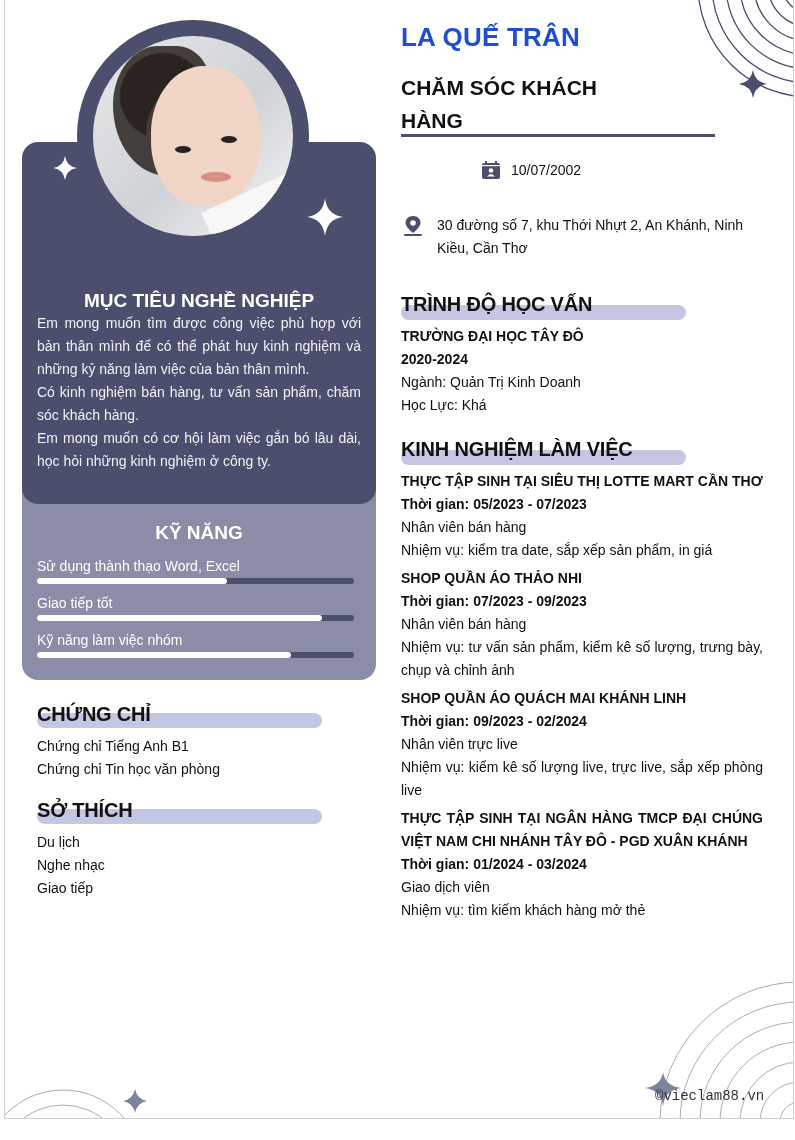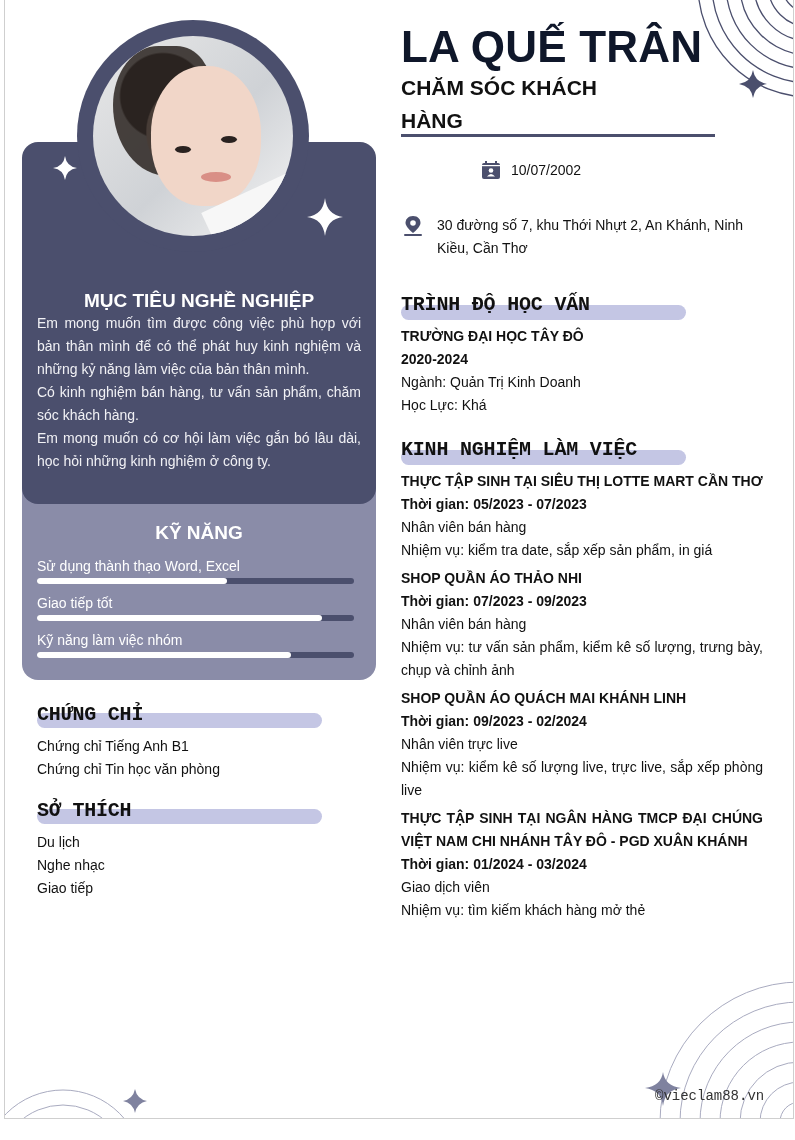--- a/index.html
+++ b/index.html
@@ -31,27 +31,27 @@
 
   .skills-title { position:absolute; left:17px; top:522px; width:354px; text-align:center; color:#fff; font-weight:700; font-size:19px; }
   .skill { position:absolute; left:32px; width:317px; }
   .skill-label { color:#fff; font-size:14px; line-height:18px; }
   .skill-track { margin-top:3px; height:6px; border-radius:3px; background:#4b4f6d; position:relative; }
   .skill-fill { position:absolute; left:0; top:0; height:6px; border-radius:3px; background:#fff; }
 
   
   .sec { position:absolute; }
   .sec .bar { position:absolute; left:0; height:15px; background:#c4c6e4; border-radius:8px; }
-  .sec .title { position:relative; font-weight:700; font-size:20px; color:#111; white-space:nowrap; letter-spacing:-0.2px;font-family:Liberation Mono, monospace; }
+  .sec .title { position:relative; font-weight:700; font-size:20px; color:#111; white-space:nowrap; letter-spacing:-0.2px; }
 
   .plain { position:absolute; font-size:14px; line-height:23px; color:#111; }
   .plain div { white-space:nowrap; }
 
   
-  .name { position:absolute; left:396px; top:22px; font-size:44px; font-weight:700; color:#0f172a; letter-spacing:0.2px; }
+  .name { position:absolute; left:396px; top:22px; font-size:26px; font-weight:700; color:#1d4ed8; letter-spacing:0.2px; }
   .role { position:absolute; left:396px; top:71px; width:260px; font-size:21px; font-weight:700; line-height:33px; color:#111; }
   .role-rule { position:absolute; left:396px; top:134px; width:314px; height:3px; background:#4b4f6d; }
 
   .contact { position:absolute; font-size:14px; color:#111; display:flex; align-items:center; }
   .contact .ico { width:20px; height:20px; margin-right:10px; display:inline-flex; align-items:center; justify-content:center; }
 
   .edu, .exp { position:absolute; left:396px; width:362px; font-size:14px; line-height:23px; color:#111; }
   .b { font-weight:700; }
   .just { text-align:justify; }
   .job { margin-bottom:5px; }

